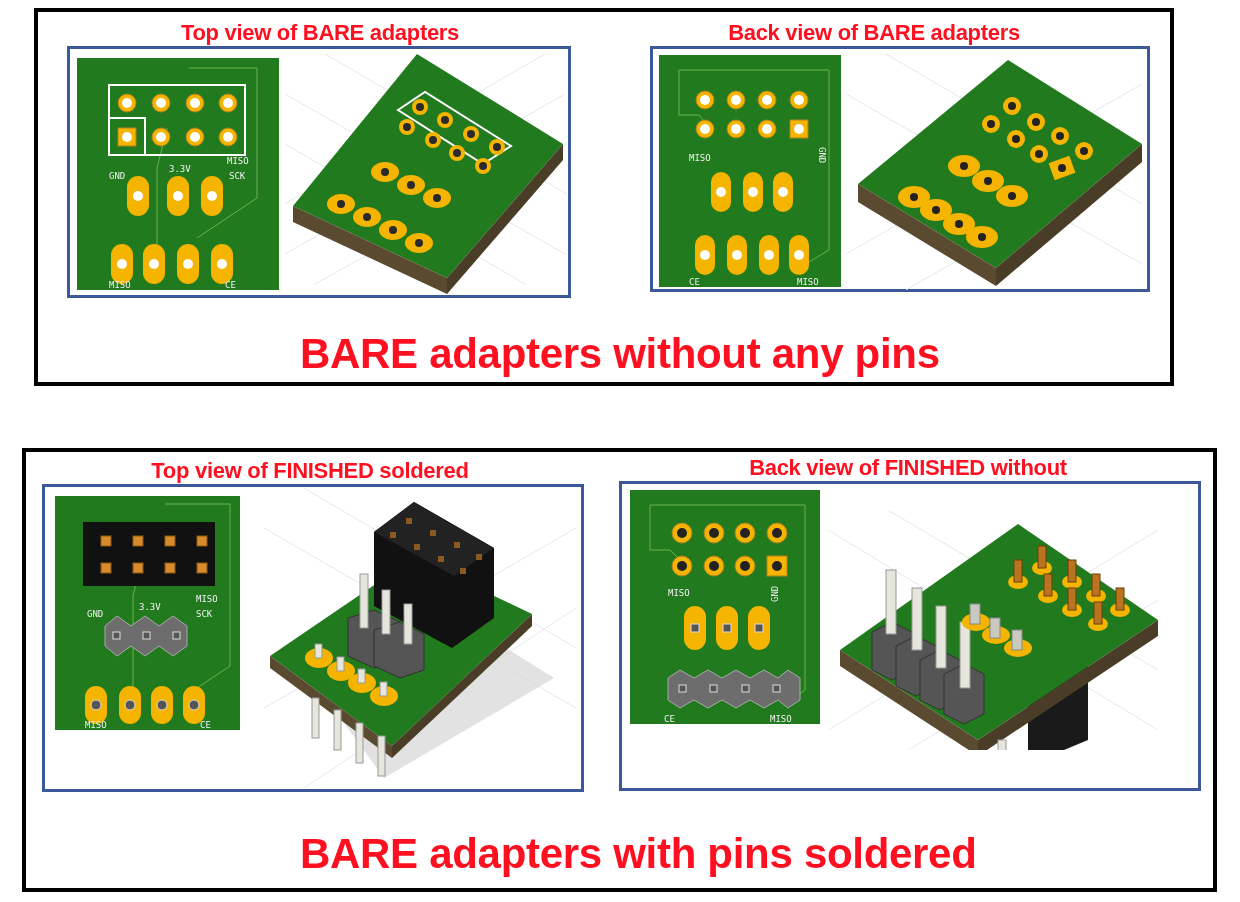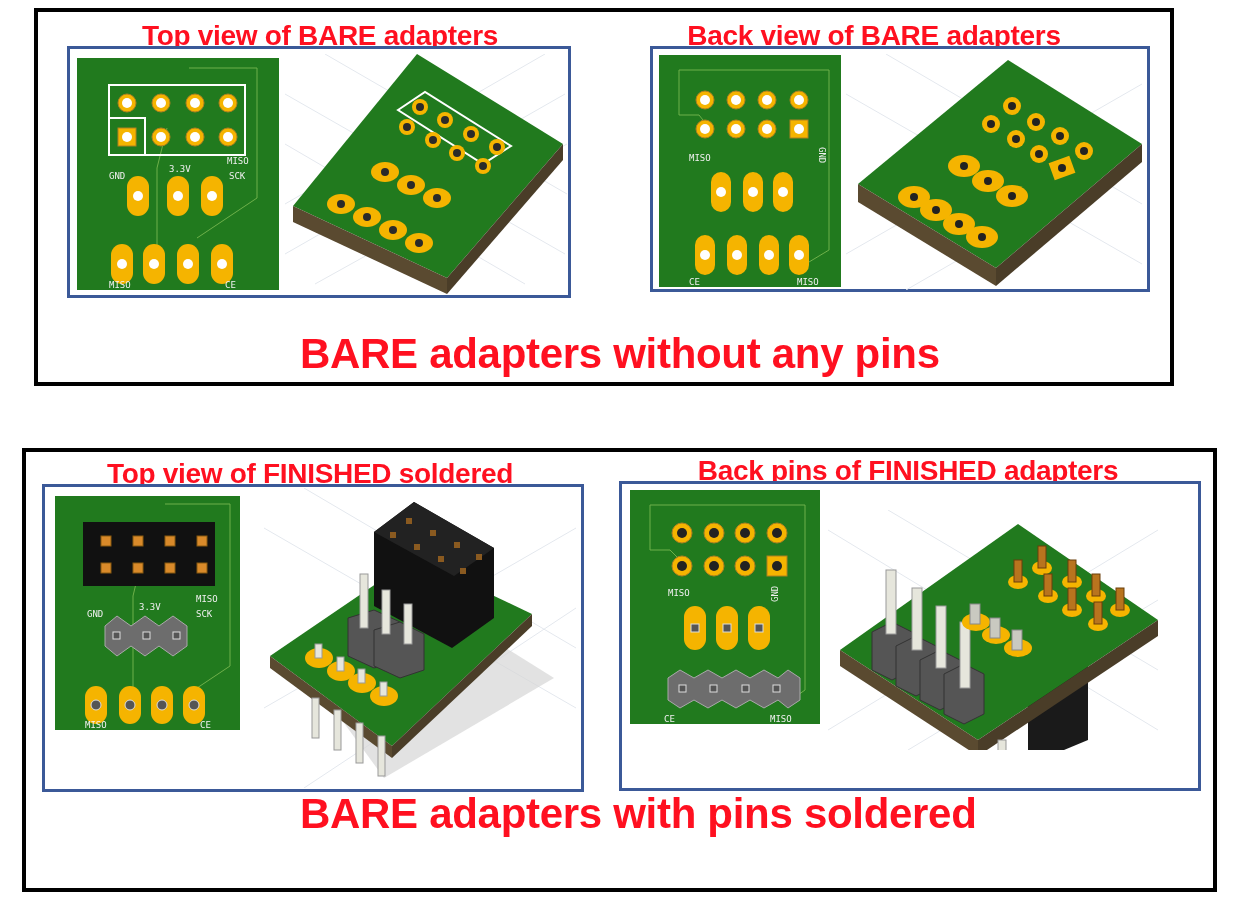--- a/index.html
+++ b/index.html
@@ -1,20 +1,20 @@
 <!DOCTYPE html>
 <html><head>
 <meta charset="utf-8">
 <style>
   html,body{margin:0;padding:0;background:#ffffff;}
   body{width:1240px;height:902px;position:relative;overflow:hidden;font-family:"Liberation Sans",sans-serif;}
   .outer{position:absolute;border:4px solid #000;background:#fff;box-sizing:border-box;}
   .panel{position:absolute;border:3px solid #3b5998;background:#fff;box-sizing:border-box;}
   .title{position:absolute;color:#ff1020;font-weight:bold;font-family:"Liberation Sans",sans-serif;white-space:nowrap;text-align:center;}
-  .sub{font-size:28px;letter-spacing:-0.3px;}
+  .sub{font-size:22px;letter-spacing:-0.3px;}
   .big{font-size:42px;letter-spacing:-0.3px;}
   .view{position:absolute;}
   svg text{font-family:"DejaVu Sans Mono",monospace;fill:#f0f0f0;}
 </style>
 </head>
 <body>
 
 <div class="outer" style="left:34px;top:8px;width:1140px;height:378px;"></div>
 
 <div class="title sub" style="left:70px;top:20px;width:500px;">Top view of BARE adapters</div>
@@ -305,21 +305,21 @@
       <rect x="73" y="169" width="7" height="14"></rect>
       <rect x="94" y="181" width="7" height="14"></rect>
       <rect x="116" y="194" width="7" height="14"></rect>
     <rect x="48" y="210" width="7" height="40"></rect>
       <rect x="70" y="222" width="7" height="40"></rect>
       <rect x="92" y="235" width="7" height="40"></rect>
       <rect x="114" y="248" width="7" height="40"></rect>
   </g>
 </svg>
 
-<div class="title sub" style="left:658px;top:455px;width:500px;">Back pins of FINISHED adapters</div>
+<div class="title sub" style="left:658px;top:455px;width:500px;">Back view of FINISHED without</div>
 <div class="panel" style="left:619px;top:481px;width:582px;height:310px;"></div>
 
 <svg class="view" style="left:630px;top:490px;" width="190" height="234" viewBox="0 0 190 234">
   <rect x="0" y="0" width="190" height="234" fill="#217a1e"></rect>
   <polyline points="20,15 175,15 175,200 158,212" fill="none" stroke="#6fb04a" stroke-width="1"></polyline>
   <polyline points="20,15 20,60 40,60 50,70" fill="none" stroke="#6fb04a" stroke-width="1"></polyline>
   <g fill="#f5b400" stroke="#b08020">
     <circle cx="52" cy="43" r="10"></circle>
       <circle cx="84" cy="43" r="10"></circle>
       <circle cx="115" cy="43" r="10"></circle>
@@ -407,13 +407,13 @@
       <rect x="216" y="64" width="8" height="22"></rect>
       <rect x="240" y="50" width="8" height="22"></rect>
     <rect x="240" y="78" width="8" height="22"></rect>
       <rect x="264" y="64" width="8" height="22"></rect>
       <rect x="266" y="92" width="8" height="22"></rect>
       <rect x="288" y="78" width="8" height="22"></rect>
   </g>
   <rect x="170" y="230" width="8" height="14" fill="#e6e6dc" stroke="#999"></rect>
 </svg>
 
-<div class="title big" style="left:300px;top:790px;width:640px;">BARE adapters with pins soldered</div>
+<div class="title big" style="left:300px;top:830px;width:640px;">BARE adapters with pins soldered</div>
 
 </body></html>

